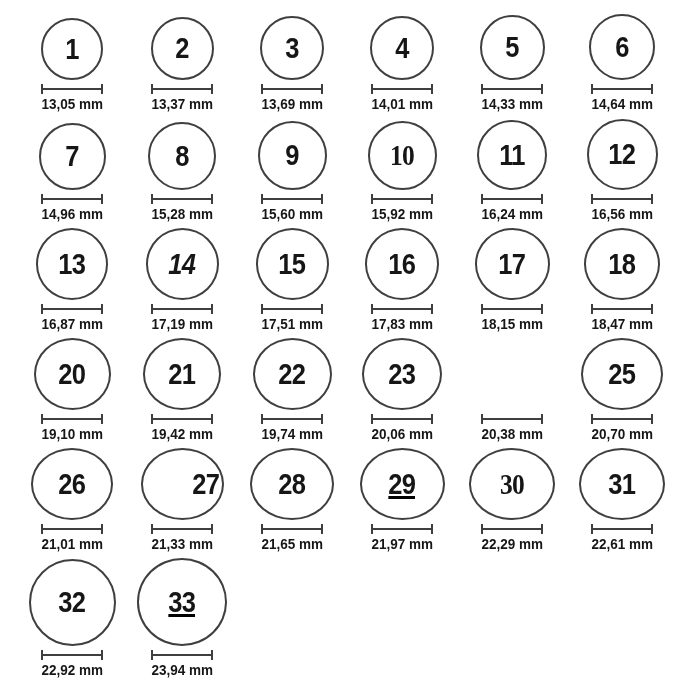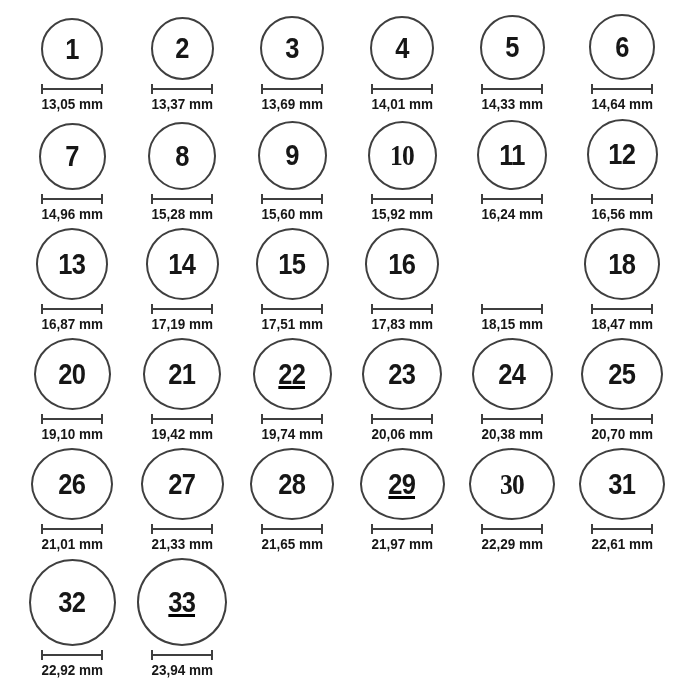--- a/index.html
+++ b/index.html
@@ -228,21 +228,21 @@
     </div>
     <div class="measure">
       <span class="tick"></span>
       <span class="bar"></span>
       <span class="tick"></span>
     </div>
     <div class="label">16,87 mm</div>
   </div>
 
   <div class="cell">
-    <div class="circle" style="width: 73px; height: 73px;">
+    <div class="circle" style="width: 73px; height: 73px; font-style: italic;">
       <span class="num">14</span>
     </div>
     <div class="measure">
       <span class="tick"></span>
       <span class="bar"></span>
       <span class="tick"></span>
     </div>
     <div class="label">17,19 mm</div>
   </div>
 
@@ -264,20 +264,23 @@
     </div>
     <div class="measure">
       <span class="tick"></span>
       <span class="bar"></span>
       <span class="tick"></span>
     </div>
     <div class="label">17,83 mm</div>
   </div>
 
   <div class="cell">
+    <div class="circle" style="width: 75px; height: 75px;">
+      <span class="num">17</span>
+    </div>
     <div class="measure">
       <span class="tick"></span>
       <span class="bar"></span>
       <span class="tick"></span>
     </div>
     <div class="label">18,15 mm</div>
   </div>
 
   <div class="cell">
     <div class="circle" style="width: 76px; height: 76px;">
@@ -310,21 +313,21 @@
     </div>
     <div class="measure">
       <span class="tick"></span>
       <span class="bar"></span>
       <span class="tick"></span>
     </div>
     <div class="label">19,42 mm</div>
   </div>
 
   <div class="cell">
-    <div class="circle" style="width: 79px; height: 79px; text-decoration: underline;">
+    <div class="circle" style="width: 79px; height: 79px;">
       <span class="num">22</span>
     </div>
     <div class="measure">
       <span class="tick"></span>
       <span class="bar"></span>
       <span class="tick"></span>
     </div>
     <div class="label">19,74 mm</div>
   </div>
 
@@ -334,23 +337,20 @@
     </div>
     <div class="measure">
       <span class="tick"></span>
       <span class="bar"></span>
       <span class="tick"></span>
     </div>
     <div class="label">20,06 mm</div>
   </div>
 
   <div class="cell">
-    <div class="circle" style="width: 81px; height: 81px;">
-      <span class="num">24</span>
-    </div>
     <div class="measure">
       <span class="tick"></span>
       <span class="bar"></span>
       <span class="tick"></span>
     </div>
     <div class="label">20,38 mm</div>
   </div>
 
   <div class="cell">
     <div class="circle" style="width: 82px; height: 82px;">
@@ -370,21 +370,21 @@
     </div>
     <div class="measure">
       <span class="tick"></span>
       <span class="bar"></span>
       <span class="tick"></span>
     </div>
     <div class="label">21,01 mm</div>
   </div>
 
   <div class="cell">
-    <div class="circle" style="width: 83px; height: 83px;">
+    <div class="circle" style="width: 83px; height: 83px; justify-content: flex-end;">
       <span class="num">27</span>
     </div>
     <div class="measure">
       <span class="tick"></span>
       <span class="bar"></span>
       <span class="tick"></span>
     </div>
     <div class="label">21,33 mm</div>
   </div>
 

